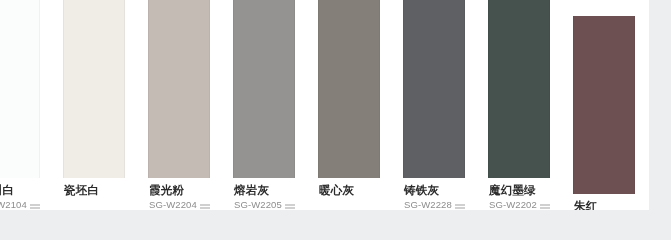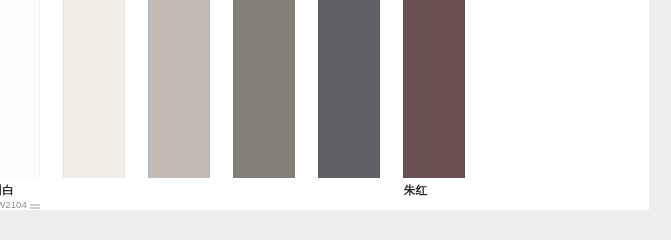--- a/index.html
+++ b/index.html
@@ -30,21 +30,21 @@
   .swatch-card {
     position: relative;
     width: 62px;
     flex: 0 0 62px;
     height: 210px;
     margin-right: 23px;
     background: #ffffff;
     display: flex;
     flex-direction: column;
   }
-  .swatch-card:last-child { margin-right: 0; }
+  .swatch-card:last-child { margin-right: 0; margin-top: 16px; }
 
   .swatch-color {
     width: 100%;
     height: 178px;
     box-sizing: border-box;
     border-left: 1px solid rgba(0,0,0,0.045);
     border-right: 1px solid rgba(0,0,0,0.045);
   }
 
   .swatch-info {
@@ -108,32 +108,80 @@
           <div class="swatch-footnote">
             <i></i>
             <i></i>
           </div>
         </div>
       </div>
     </div>
     <div class="swatch-card">
       <div class="swatch-color" style="background-color: rgb(240, 237, 231);"></div>
       <div class="swatch-info">
+        <div class="swatch-name">瓷坯白</div>
       </div>
     </div>
     <div class="swatch-card">
       <div class="swatch-color" style="background-color: rgb(196, 187, 181);"></div>
+      <div class="swatch-info">
+        <div class="swatch-name">霞光粉</div>
+        <div class="swatch-meta">
+          <div class="swatch-code">SG-W2204</div>
+          <div class="swatch-footnote">
+            <i></i>
+            <i></i>
+          </div>
+        </div>
+      </div>
+    </div>
+    <div class="swatch-card">
+      <div class="swatch-color" style="background-color: rgb(148, 147, 146);"></div>
+      <div class="swatch-info">
+        <div class="swatch-name">熔岩灰</div>
+        <div class="swatch-meta">
+          <div class="swatch-code">SG-W2205</div>
+          <div class="swatch-footnote">
+            <i></i>
+            <i></i>
+          </div>
+        </div>
+      </div>
     </div>
     <div class="swatch-card">
       <div class="swatch-color" style="background-color: rgb(132, 127, 121);"></div>
       <div class="swatch-info">
+        <div class="swatch-name">暖心灰</div>
       </div>
     </div>
     <div class="swatch-card">
       <div class="swatch-color" style="background-color: rgb(94, 96, 99);"></div>
+      <div class="swatch-info">
+        <div class="swatch-name">铸铁灰</div>
+        <div class="swatch-meta">
+          <div class="swatch-code">SG-W2228</div>
+          <div class="swatch-footnote">
+            <i></i>
+            <i></i>
+          </div>
+        </div>
+      </div>
+    </div>
+    <div class="swatch-card">
+      <div class="swatch-color" style="background-color: rgb(69, 82, 78);"></div>
+      <div class="swatch-info">
+        <div class="swatch-name">魔幻墨绿</div>
+        <div class="swatch-meta">
+          <div class="swatch-code">SG-W2202</div>
+          <div class="swatch-footnote">
+            <i></i>
+            <i></i>
+          </div>
+        </div>
+      </div>
     </div>
     <div class="swatch-card">
       <div class="swatch-color" style="background-color: rgb(109, 80, 82);"></div>
       <div class="swatch-info">
         <div class="swatch-name">朱红</div>
       </div>
     </div>
   </div>
 
 </body></html>

